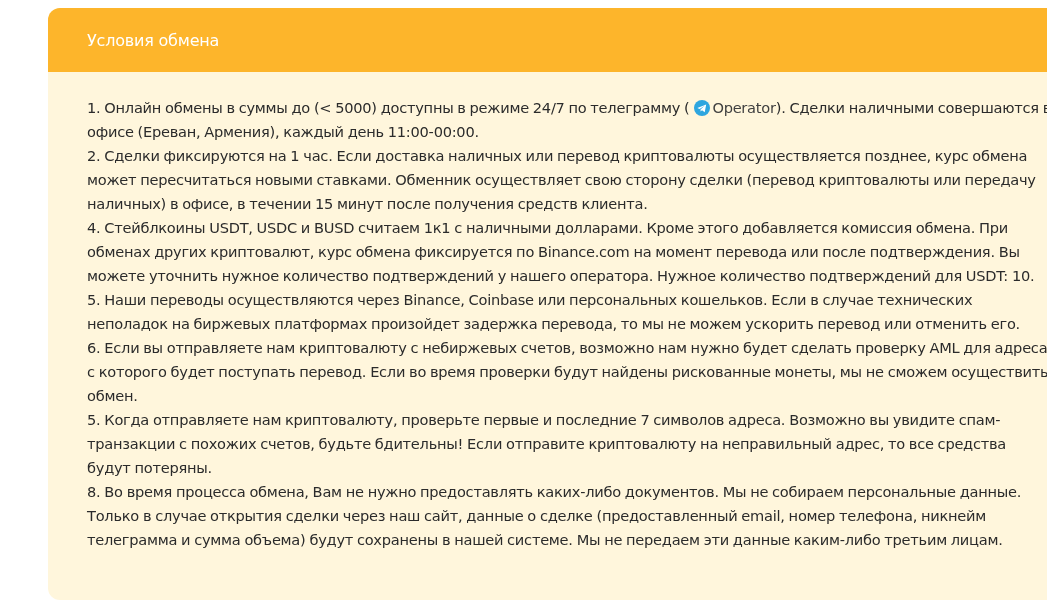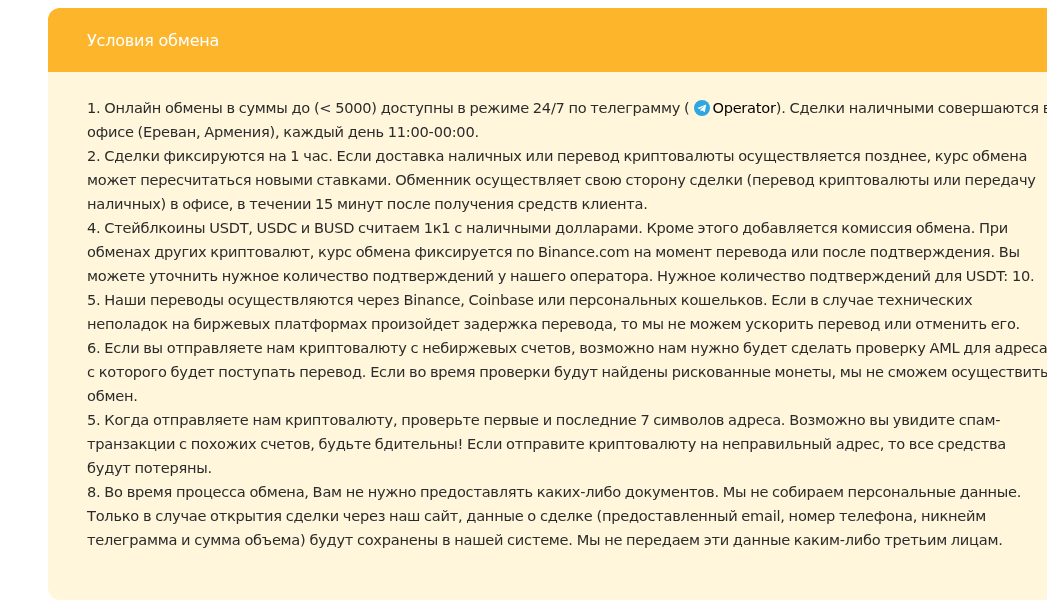--- a/index.html
+++ b/index.html
@@ -58,21 +58,21 @@
       vertical-align: -3px;
       position: relative;
       margin: 0 2px 0 1px;
     }
     .tg-icon svg {
       position: absolute;
       left: 3px;
       top: 4px;
     }
     .operator-link {
-      color: #000000;
+      color: #404040;
       text-decoration: none;
       cursor: pointer;
     }
   </style>
 </head>
 <body>
 
 <div class="card">
   <div class="card-header">
     <span class="card-title">Условия обмена</span>

